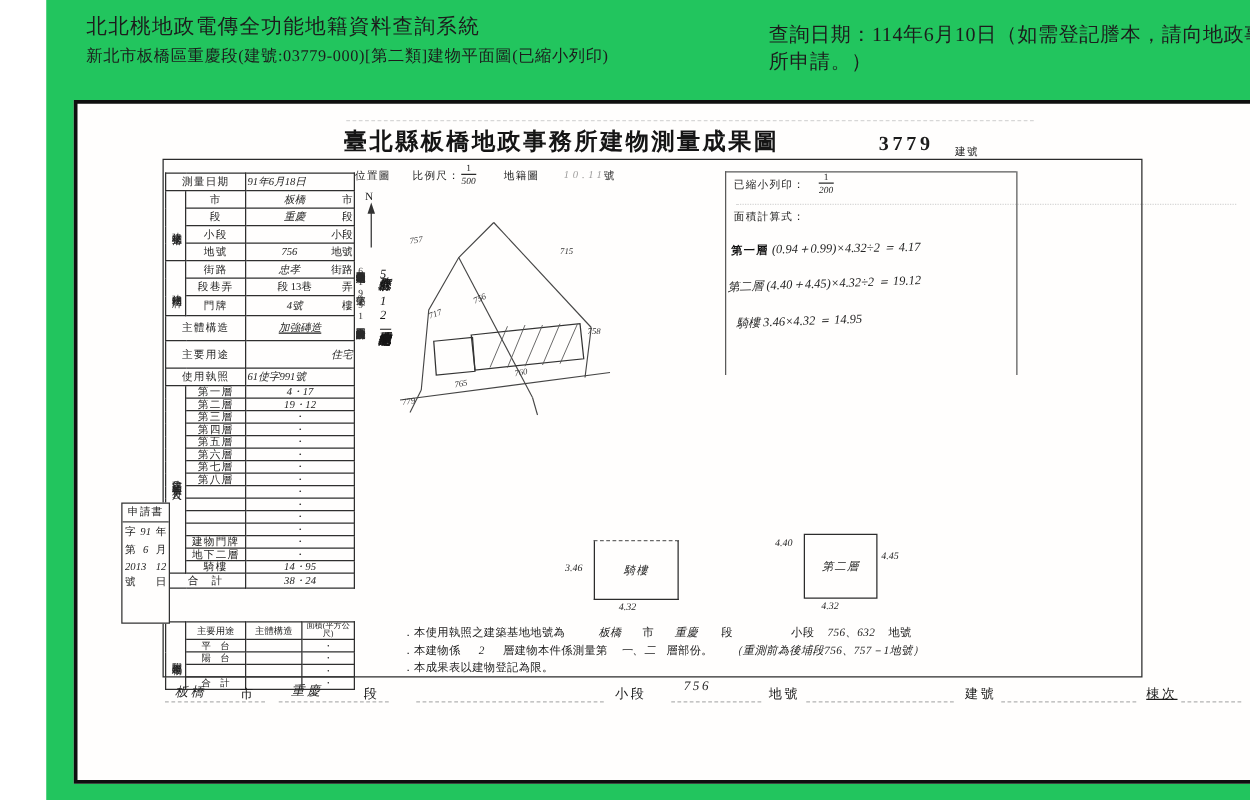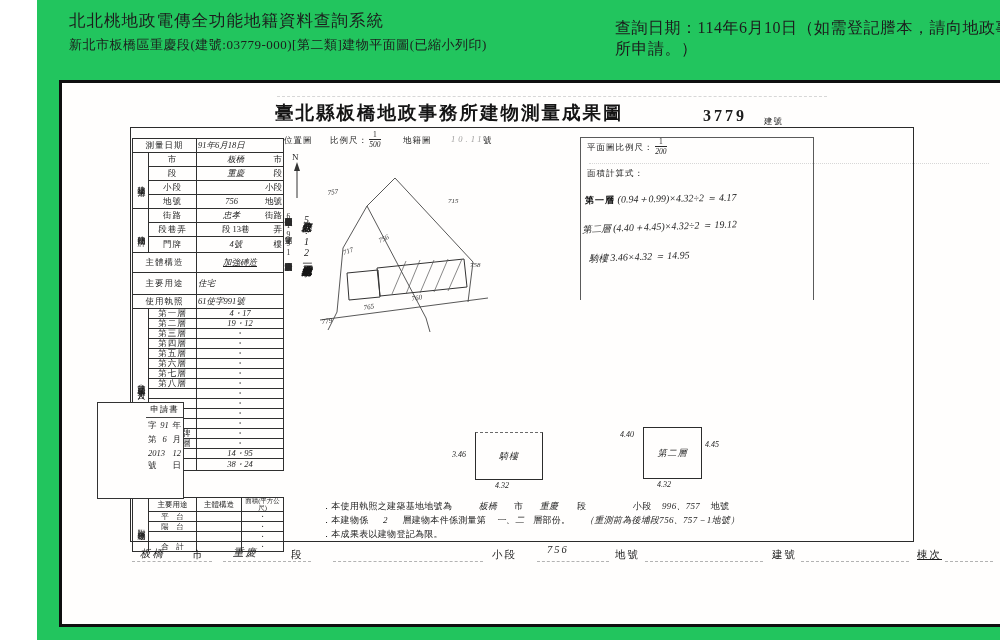--- a/index.html
+++ b/index.html
@@ -37,21 +37,21 @@
   .vl{writing-mode:vertical-rl;text-orientation:upright;letter-spacing:1px;font-size:8px;display:inline-block;}
   td.val .vwrap{display:flex;width:100%;height:100%;align-items:center;}
   .vmid{flex:1;text-align:center;}
   .sfx{text-align:right;}
   td.dot{text-align:center;}
   table.annex{position:absolute;left:95px;top:497px;border-collapse:collapse;table-layout:fixed;
        width:151px;font-size:7.5px;line-height:1;}
   table.annex td{border:1px solid #2f2f2f;padding:0 1px;text-align:center;overflow:hidden;}
 
   
-  .appbox{left:60px;top:402px;width:37px;height:95px;border:1px solid #333;font-size:8.5px;background:#fffefd;padding-left:48px;}
+  .appbox{left:60px;top:402px;width:37px;height:95px;border:1px solid #333;font-size:8.5px;background:#fffefd;}
   .app-title{text-align:center;border-bottom:1px solid #444;letter-spacing:1px;padding:1px 0;}
   .app-line{display:flex;justify-content:space-between;padding:2px 2px 0 2px;}
 
   
   .mh{font-size:8.5px;letter-spacing:1px;}
   .frac{display:inline-block;text-align:center;vertical-align:middle;font-size:7.5px;line-height:1;}
   .frac .num{display:block;border-bottom:1px solid #2b2b2b;padding:0 4px;}
   .frac .den{display:block;padding-top:1px;}
 
   
@@ -175,21 +175,21 @@
               <span class="sfx">樓</span>
             </div>
           </td>
     </tr>
     <tr class="r20">
       <td colspan="2" class="lab">主體構造</td>
       <td class="val" style="text-align:center;text-decoration:underline;"><span class="hw">加強磚造</span></td>
     </tr>
     <tr class="r22">
       <td colspan="2" class="lab">主要用途</td>
-      <td class="val" style="text-align:left;"><span class="hw">住宅</span></td>
+      <td class="val" style="text-align:right;"><span class="hw">住宅</span></td>
     </tr>
     <tr class="r14">
       <td colspan="2" class="lab">使用執照</td>
       <td class="val"><span class="hw">61使字991號</span></td>
     </tr>
     <tr class="r10">
       <td rowspan="15" class="glab"><span class="vl">建築面積（平方公尺）</span></td>
       <td class="lab">第一層</td>
       <td class="dot"><span class="hw">4・17</span></td>
     </tr>
@@ -360,21 +360,21 @@
       <text x="150" y="127">758</text>
       <text x="44" y="170" transform="rotate(-10 44 170)">765</text>
       <text x="92" y="161" transform="rotate(-10 92 161)">760</text>
       <text x="2" y="184" transform="rotate(-8 2 184)">779</text>
     </g>
   </svg>
 
   <div class="abs vtext v-print">本建物平面圖及建物面積係依使用執照61使字第991號設計圖或竣工平面圖轉繪計算</div>
   <div class="abs vtext v-hand hw">依台北縣政府5.12八九北府地測字第一七〇三七七號函辦理</div>
 
-  <div class="abs mh" style="left:550px;top:142px;">平面圖比例尺：</div>
+  <div class="abs mh" style="left:550px;top:142px;">已縮小列印：</div>
   <span class="abs frac" style="left:618px;top:138px;">
     <span class="num">1</span>
     <span class="den hw">200</span>
   </span>
   <div class="abs mh" style="left:550px;top:168px;">面積計算式：</div>
 
   <div class="abs formula" style="left:548px;top:192px;transform:rotate(-1deg);">
     <span class="plab">第一層</span>
     <span class="hw">(0.94＋0.99)×4.32÷2 ＝ 4.17</span>
   </div>
@@ -400,21 +400,21 @@
   <span class="abs dim hw" style="left:668px;top:440px;">4.45</span>
   <span class="abs dim hw" style="left:620px;top:480px;">4.32</span>
 
   <div class="abs note" style="left:285px;top:500px;">
     <span>．本使用執照之建築基地地號為</span>
     <span class="hw" style="margin-left:24px;">板橋</span>
     <span style="margin-left:14px;">市</span>
     <span class="hw" style="margin-left:14px;">重慶</span>
     <span style="margin-left:16px;">段</span>
     <span style="margin-left:44px;">小段</span>
-    <span class="hw" style="margin-left:8px;">996、757</span>
+    <span class="hw" style="margin-left:8px;">756、632</span>
     <span style="margin-left:8px;">地號</span>
   </div>
   <div class="abs note" style="left:285px;top:514px;">
     <span>．本建物係</span>
     <span class="hw" style="margin-left:12px;">2</span>
     <span style="margin-left:12px;">層建物本件係測量第</span>
     <span class="hw" style="margin-left:8px;">一、二</span>
     <span style="margin-left:6px;">層部份。</span>
     <span class="hw" style="margin-left:12px;">（重測前為後埔段756、757－1地號）</span>
   </div>

